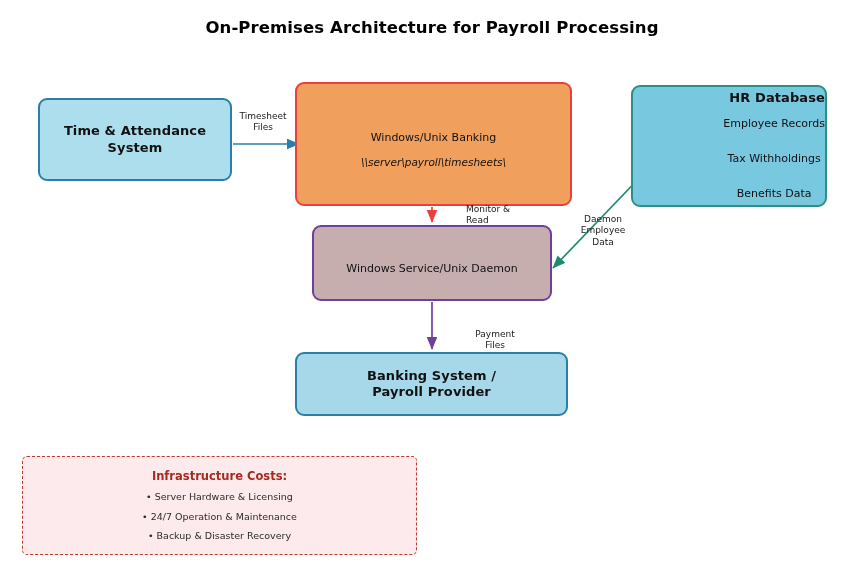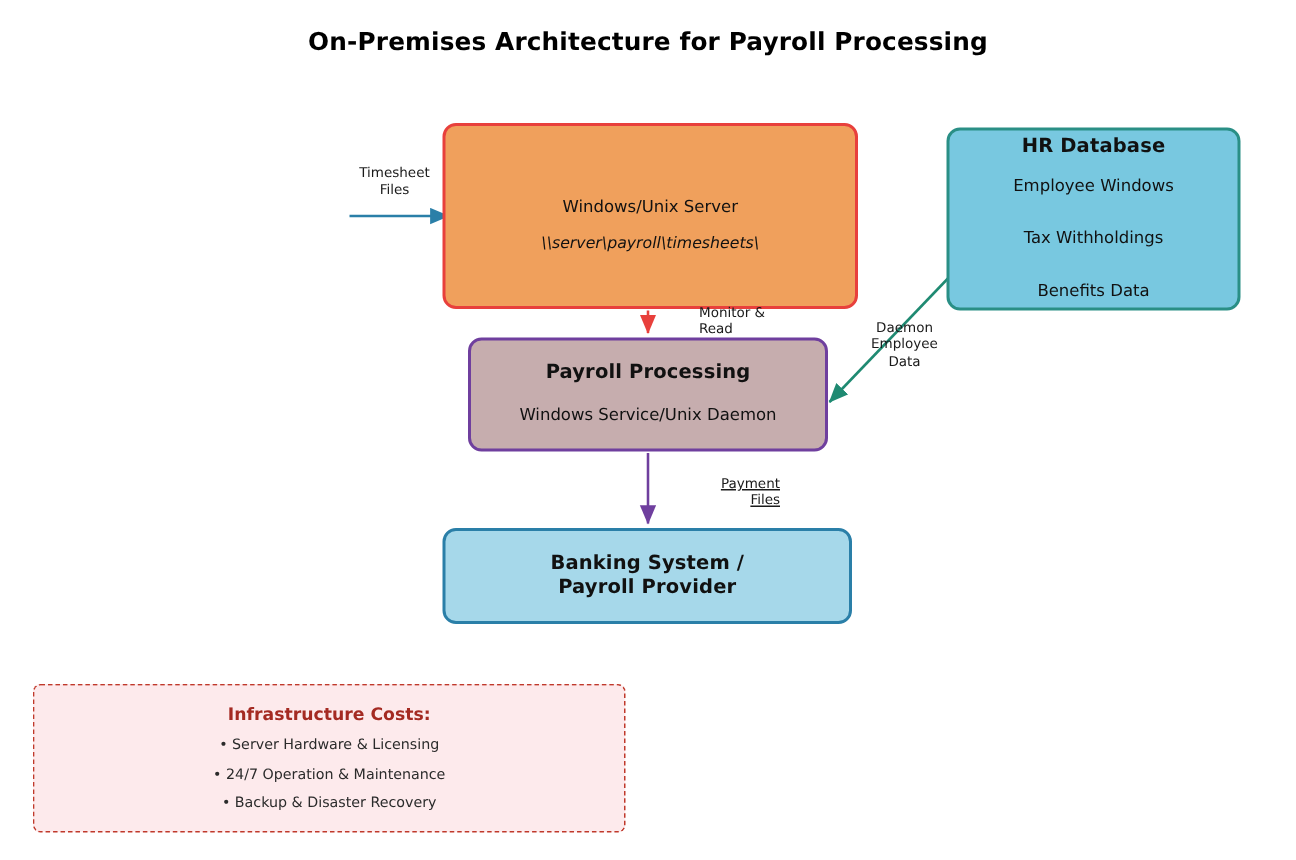--- a/index.html
+++ b/index.html
@@ -82,20 +82,21 @@
   }
   #node-file-server {
     left: 295px; top: 82px; width: 277px; height: 124px;
     background: #f0a05c;
     border: 2px solid #e8403c;
   }
   #node-hr-database {
     left: 631px; top: 85px; width: 196px; height: 122px;
     background: #78c8e0;
     border: 2px solid #2a8f86;
+    align-items: flex-end;
   }
   #node-payroll-processing {
     left: 312px; top: 225px; width: 240px; height: 76px;
     background: #c6adae;
     border: 2px solid #6f3f9e;
   }
   #node-banking {
     left: 295px; top: 352px; width: 273px; height: 64px;
     background: #a6d8ea;
     border: 2px solid #2a7fa8;
@@ -126,21 +127,21 @@
     position: absolute;
     font-size: 9px;
     line-height: 1.25;
     color: #1a1a1a;
     text-align: center;
     white-space: pre-line;
   }
   #label-timesheet { left: 232px; top: 111px; width: 62px; }
   #label-monitor   { left: 466px; top: 204px; width: 62px; text-align: left; }
   #label-query     { left: 578px; top: 214px; width: 50px; }
-  #label-payment   { left: 470px; top: 318px; width: 50px; text-align: right; text-decoration: underline; }
+  #label-payment   { left: 470px; top: 329px; width: 50px; text-align: center; }
 </style>
 </head>
 <body>
 
 <div id="canvas">
 
   <div id="title">On-Premises Architecture for Payroll Processing</div>
 
   <svg class="edges" viewBox="0 0 864 573">
     <defs>
@@ -163,37 +164,40 @@
 
     <line x1="233" y1="144" x2="299" y2="144" stroke="#2a7fa8" stroke-width="1.7" marker-end="url(#arrow-blue)"></line>
 
     <line x1="432" y1="207" x2="432" y2="222" stroke="#e8403c" stroke-width="1.7" marker-end="url(#arrow-red)"></line>
 
     <line x1="553" y1="268" x2="645" y2="172" stroke="#1f8a72" stroke-width="1.7" marker-end="url(#arrow-green-end)" marker-start="url(#arrow-green-start)"></line>
 
     <line x1="432" y1="302" x2="432" y2="349" stroke="#6f3f9e" stroke-width="1.7" marker-end="url(#arrow-purple)"></line>
   </svg>
 
+  <div class="node" id="node-time-attendance">
+    <div class="node-title" style="white-space: pre-line;">Time &amp; Attendance
+System</div>
+  </div>
 
   <div class="node" id="node-file-server">
-    <div class="node-sub">Windows/Unix Server</div>
+    <div class="node-sub">Windows/Unix Banking</div>
     <div class="node-sub mono-path">\\server\payroll\timesheets\</div>
   </div>
 
   <div class="node" id="node-hr-database">
     <div class="node-title">HR Database</div>
     <div class="node-list">
-      <div>Employee Windows</div>
+      <div>Employee Records</div>
       <div>Tax Withholdings</div>
       <div>Benefits Data</div>
     </div>
   </div>
 
   <div class="node" id="node-payroll-processing">
-    <div class="node-title">Payroll Processing</div>
     <div class="node-sub">Windows Service/Unix Daemon</div>
   </div>
 
   <div class="node" id="node-banking">
     <div class="node-title" style="white-space: pre-line;">Banking System /
 Payroll Provider</div>
   </div>
 
   <div class="node" id="node-infrastructure-costs">
     <div class="costs-title">Infrastructure Costs:</div>

